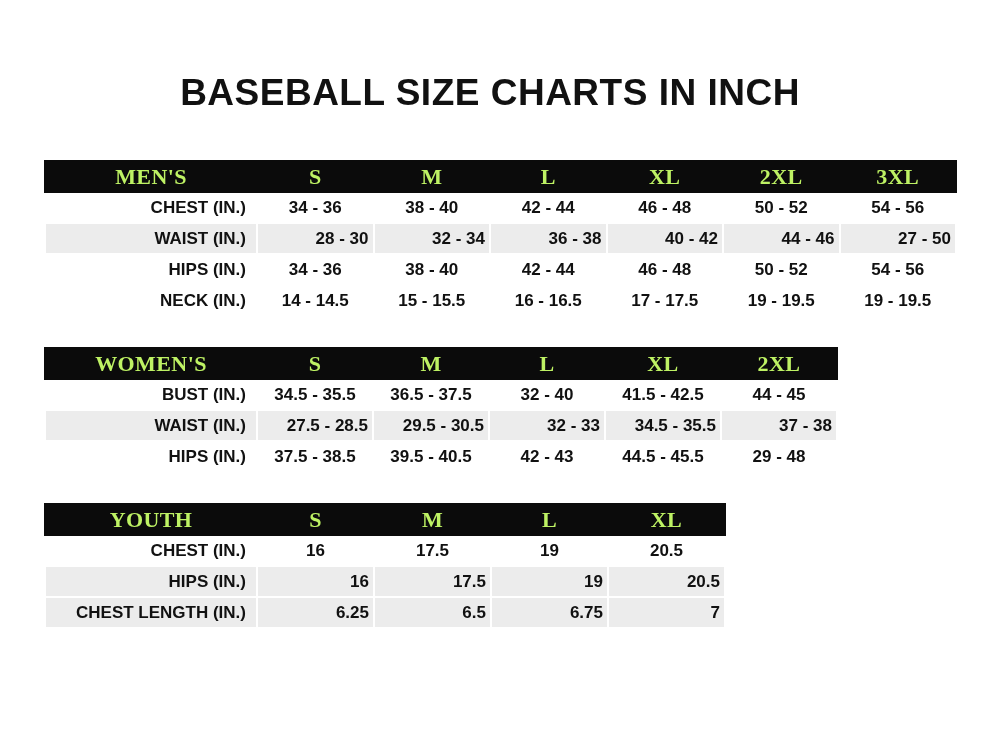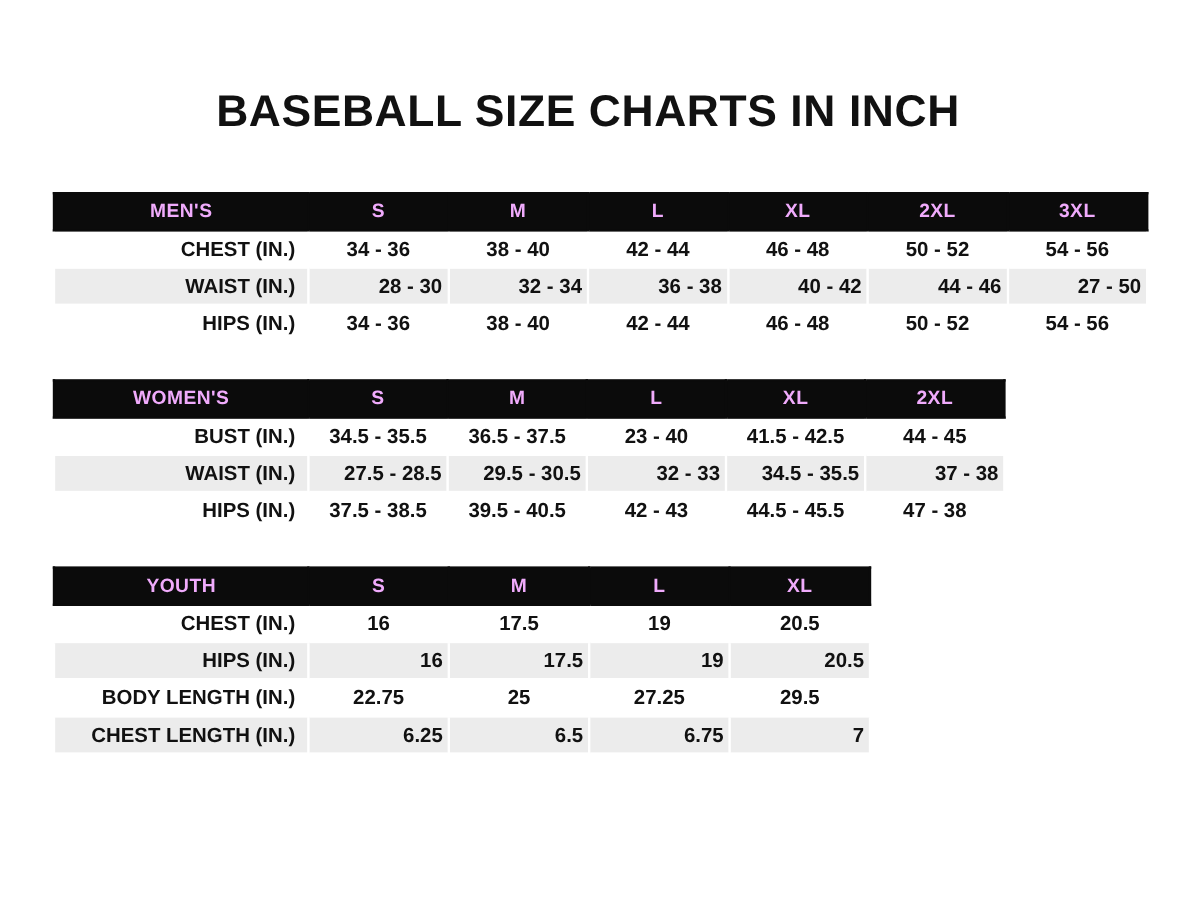--- a/index.html
+++ b/index.html
@@ -46,24 +46,25 @@
     font-size: 17px;
     font-weight: bold;
     height: 31px;
     padding: 0 4px;
     box-sizing: border-box;
     white-space: nowrap;
     color: #111111;
   }
   table.size-table thead th {
     background: #0b0b0b;
-    color: #f0abfc;
-    font-size: 16px;
+    color: #bef264;
+    font-size: 22px;
     letter-spacing: 0.4px;
     border-color: #0b0b0b;
+    font-family: Liberation Serif, serif;
   }
   table.size-table thead th.rowhead {
     text-align: center;
   }
   table.size-table tbody tr.odd td {
     background: #ffffff;
     margin-top: 24px;
   }
   table.size-table tbody tr.even td {
     background: #ececec;
@@ -136,20 +137,29 @@
         </tr>
         <tr class="odd">
           <td class="rowhead">HIPS (IN.)</td>
           <td>34 - 36</td>
           <td>38 - 40</td>
           <td>42 - 44</td>
           <td>46 - 48</td>
           <td>50 - 52</td>
           <td>54 - 56</td>
         </tr>
+        <tr class="odd">
+          <td class="rowhead">NECK (IN.)</td>
+          <td>14 - 14.5</td>
+          <td>15 - 15.5</td>
+          <td>16 - 16.5</td>
+          <td>17 - 17.5</td>
+          <td>19 - 19.5</td>
+          <td>19 - 19.5</td>
+        </tr>
       </tbody>
     </table>
 
     <table class="size-table" id="table-womens">
       <colgroup>
         <col class="c0">
           <col class="cx">
           <col class="cx">
           <col class="cx">
           <col class="cx">
@@ -163,39 +173,39 @@
           <th>L</th>
           <th>XL</th>
           <th>2XL</th>
         </tr>
       </thead>
       <tbody>
         <tr class="odd">
           <td class="rowhead">BUST (IN.)</td>
           <td>34.5 - 35.5</td>
           <td>36.5 - 37.5</td>
-          <td>23 - 40</td>
+          <td>32 - 40</td>
           <td>41.5 - 42.5</td>
           <td>44 - 45</td>
         </tr>
         <tr class="even">
           <td class="rowhead">WAIST (IN.)</td>
           <td>27.5 - 28.5</td>
           <td>29.5 - 30.5</td>
           <td>32 - 33</td>
           <td>34.5 - 35.5</td>
           <td>37 - 38</td>
         </tr>
         <tr class="odd">
           <td class="rowhead">HIPS (IN.)</td>
           <td>37.5 - 38.5</td>
           <td>39.5 - 40.5</td>
           <td>42 - 43</td>
           <td>44.5 - 45.5</td>
-          <td>47 - 38</td>
+          <td>29 - 48</td>
         </tr>
       </tbody>
     </table>
 
     <table class="size-table" id="table-youth">
       <colgroup>
         <col class="c0">
           <col class="cx">
           <col class="cx">
           <col class="cx">
@@ -218,27 +228,20 @@
           <td>19</td>
           <td>20.5</td>
         </tr>
         <tr class="even">
           <td class="rowhead">HIPS (IN.)</td>
           <td>16</td>
           <td>17.5</td>
           <td>19</td>
           <td>20.5</td>
         </tr>
-        <tr class="odd">
-          <td class="rowhead">BODY LENGTH (IN.)</td>
-          <td>22.75</td>
-          <td>25</td>
-          <td>27.25</td>
-          <td>29.5</td>
-        </tr>
         <tr class="even">
           <td class="rowhead">CHEST LENGTH (IN.)</td>
           <td>6.25</td>
           <td>6.5</td>
           <td>6.75</td>
           <td>7</td>
         </tr>
       </tbody>
     </table>
   </div>

